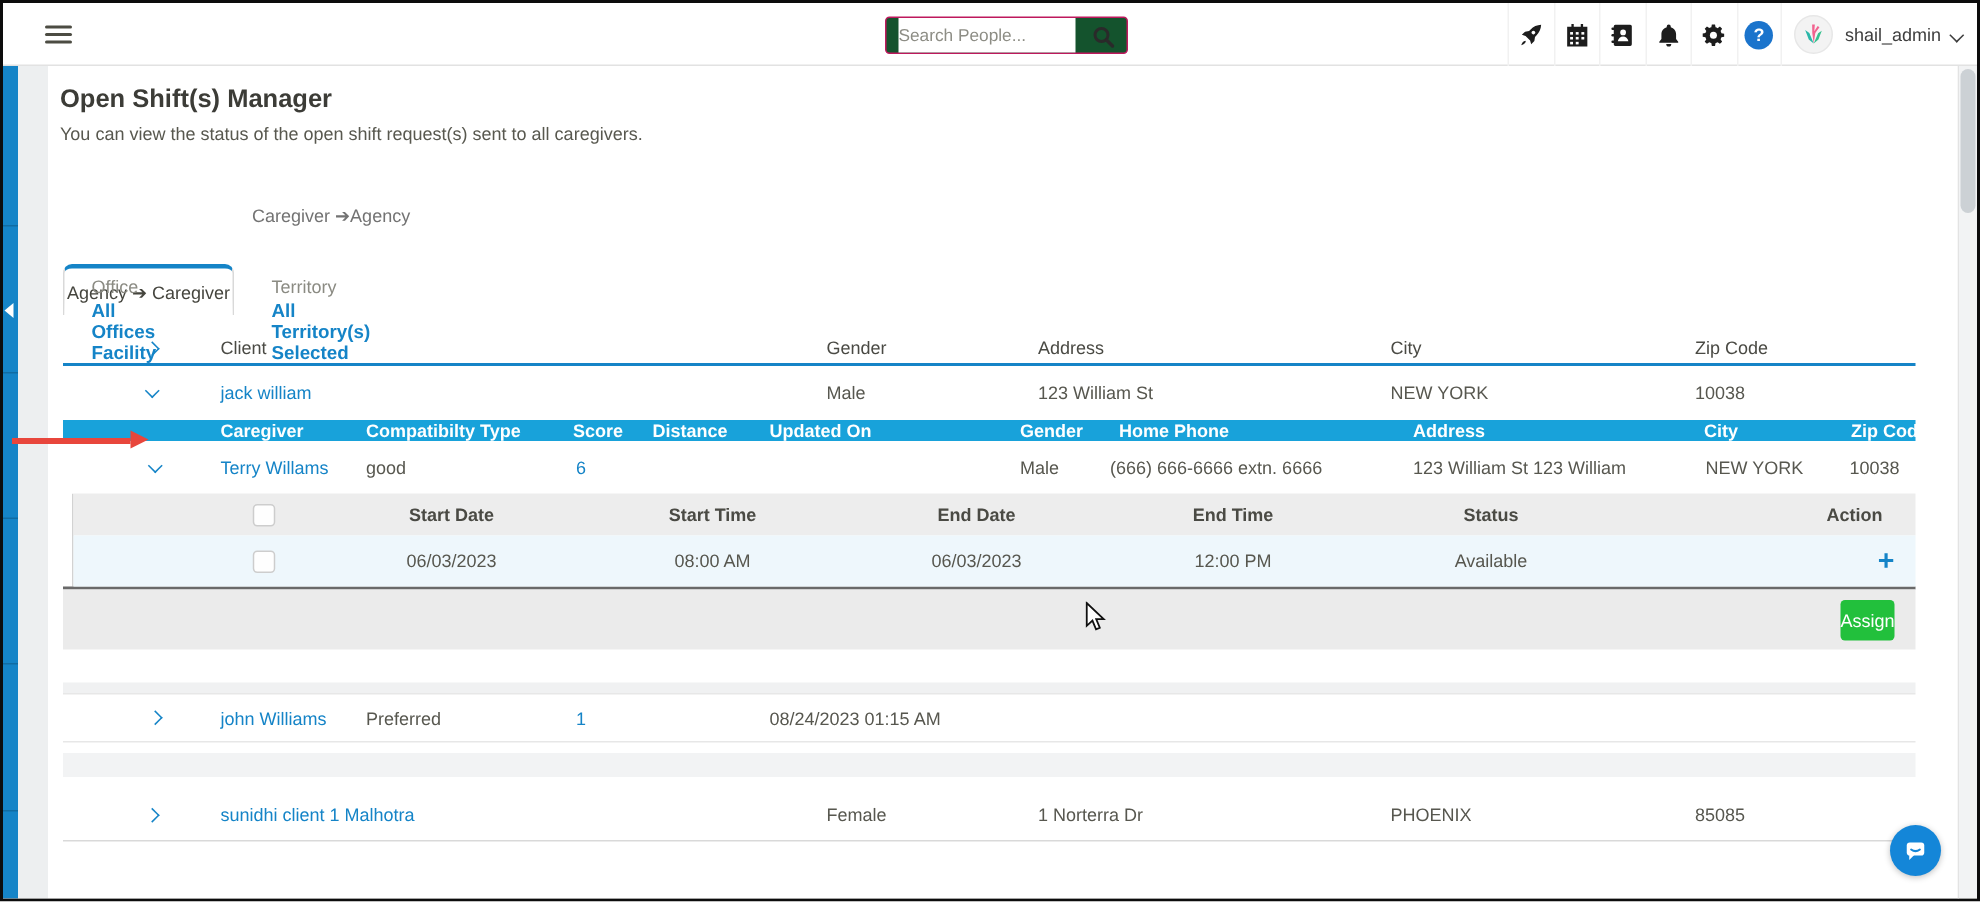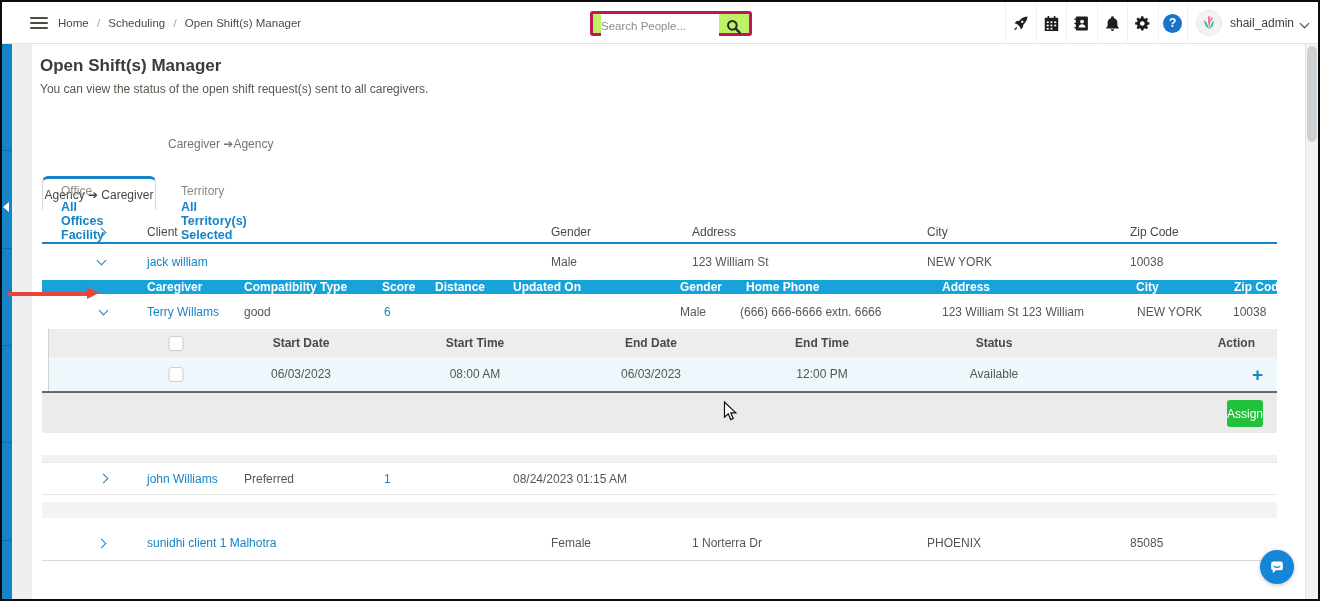--- a/index.html
+++ b/index.html
@@ -7,21 +7,21 @@
   body { font-family:"Liberation Sans", sans-serif; }
   .wrap { position:relative; width:1320px; height:601px; border:2px solid #0c0c0c; background:#fff; overflow:hidden; }
 
   
   .topbar { position:absolute; left:0; top:0; right:0; height:42px; background:#fff; border-bottom:1px solid #e2e2e2; z-index:6; }
   .hamburger { position:absolute; left:28px; top:15px; width:18px; height:12px; cursor:pointer; }
   .hamburger span { display:block; height:2px; background:#4c4c43; margin-bottom:3px; border-radius:1px; }
   .crumbs { position:absolute; left:56px; top:0; height:42px; line-height:42px; font-size:11.5px; color:#4b4b43; white-space:nowrap; }
   .crumbs a { color:#4b4b43; text-decoration:none; cursor:pointer; }
   .crumbs .sep { color:#a89f93; margin:0 5px; }
-  .search { position:absolute; left:588px; top:9px; width:162px; height:25px; border:3px solid #be185d; border-radius:3px; background:#bef264; }
+  .search { position:absolute; left:588px; top:9px; width:162px; height:25px; border:1px solid #be185d; border-radius:3px; background:#14532d; }
   .search input { position:absolute; left:8px; top:0; width:118px; height:23px; border:none; outline:none; font-size:11.5px; color:#333; font-family:"Liberation Sans", sans-serif; }
   .search input::placeholder { color:#8d8d85; }
   .search svg { position:absolute; right:7px; top:4px; }
   .tb-icons { position:absolute; left:1003px; top:0; height:42px; display:flex; }
   .tb-cell { width:30.5px; height:42px; display:flex; align-items:center; justify-content:center; border-left:1px solid #f1f1f1; cursor:pointer; }
   .tb-cell:last-child { border-right:1px solid #f1f1f1; }
   .help-badge { width:19px; height:19px; border-radius:50%; background:#1b74cc; color:#fff; font-size:12px; font-weight:bold; display:flex; align-items:center; justify-content:center; }
   .avatar { position:absolute; left:1194px; top:8px; width:26px; height:26px; border-radius:50%; background:#f3f3f3; border:1px solid #e7e7e7; display:flex; align-items:center; justify-content:center; cursor:pointer; }
   .uname { position:absolute; left:1228px; top:0; height:42px; line-height:42px; font-size:12px; color:#3e3e3e; cursor:pointer; }
   .tb-chev { position:absolute; left:1299px; top:18px; width:7px; height:7px; border-right:1.6px solid #3e3e3e; border-bottom:1.6px solid #3e3e3e; transform:rotate(45deg); cursor:pointer; }
@@ -91,27 +91,20 @@
 <body>
 
 <div class="wrap">
 
   <header class="topbar">
     <div class="hamburger">
         <span></span>
         <span></span>
         <span></span>
       </div>
-    <nav class="crumbs">
-      <a>Home</a>
-      <span class="sep">/</span>
-      <a>Scheduling</a>
-      <span class="sep">/</span>
-      <span>Open Shift(s) Manager</span>
-    </nav>
     <div class="search">
       <input type="text" placeholder="Search People..." style="">
       <svg width="17" height="17" viewBox="0 0 22 22">
           <circle cx="9.5" cy="9.5" r="5.6" fill="none" stroke="#2a2a2a" stroke-width="2.6"></circle>
           <line x1="13.8" y1="13.8" x2="19" y2="19" stroke="#2a2a2a" stroke-width="3" stroke-linecap="round"></line>
         </svg>
     </div>
     <div class="tb-icons">
       <div class="tb-cell">
         <svg width="17" height="17" viewBox="0 0 24 24" fill="#1d1d1d">

